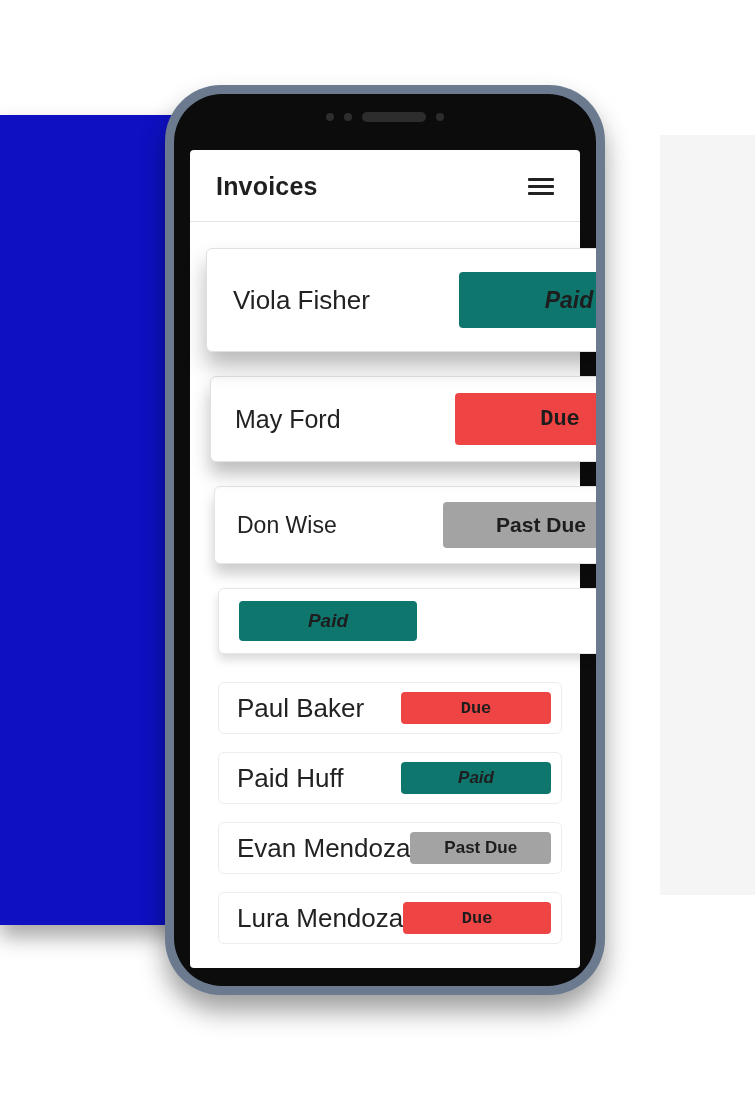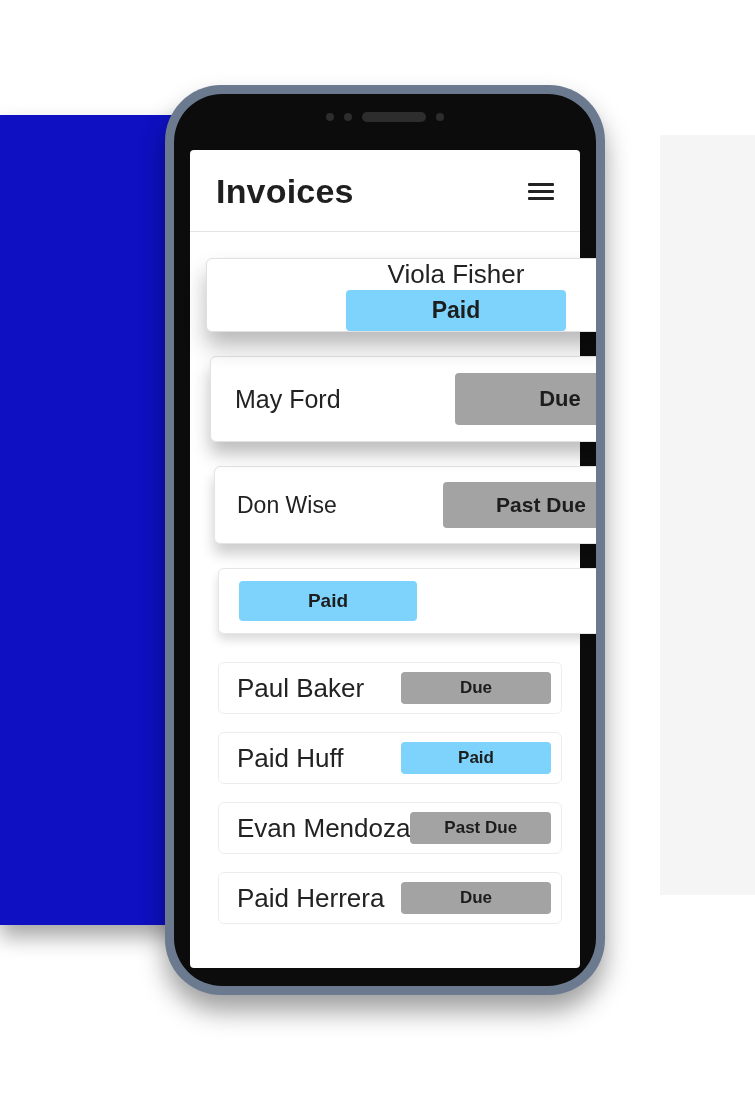--- a/index.html
+++ b/index.html
@@ -84,21 +84,21 @@
 
   
   .app-header {
     display: flex;
     align-items: center;
     justify-content: space-between;
     padding: 22px 26px 20px 26px;
     border-bottom: 1px solid #e4e4e4;
   }
   .app-title {
-    font-size: 34px;
+    font-size: 25px;
     font-weight: 800;
     color: #1f1f1f;
     letter-spacing: 0.2px;
   }
   .menu-icon {
     width: 26px;
     display: flex;
     flex-direction: column;
     gap: 4px;
     cursor: pointer;
@@ -122,28 +122,27 @@
     border-radius: 6px;
     display: flex;
     align-items: center;
     justify-content: space-between;
     box-sizing: border-box;
     cursor: pointer;
   }
 
   
   .size-1 { 
-    height: 74px;
+    height: 104px;
     margin: 0 0 24px 16px;
     width: 492px;
     padding: 0 18px 0 26px;
     border: 1.5px solid #e0e0e0;
     box-shadow: 0 14px 22px rgba(0,0,0,0.28);
     z-index: 40;
-    flex-direction: column;
   }
   .size-1 .name { font-size: 26px; }
   .size-1 .badge { height: 56px; width: 220px; font-size: 23px; }
 
   .size-2 {
     height: 86px;
     margin: 0 0 24px 20px;
     width: 472px;
     padding: 0 16px 0 24px;
     border: 1.5px solid #e2e2e2;
@@ -199,22 +198,22 @@
   }
 
   .badge {
     border-radius: 4px;
     display: flex;
     align-items: center;
     justify-content: center;
     font-weight: 700;
     color: #1d1d1d;
   }
-  .status-paid     { background: #7dd3fc; }
-  .status-due      { background: #a3a3a3; }
+  .status-paid     { background: #0f766e; font-style: italic; }
+  .status-due      { background: #ef4444; font-family: Liberation Mono, monospace; }
   .status-past-due { background: #a3a3a3; }
 
   
   .right-stripe {
     position: absolute;
     right: 0;
     top: 135px;
     width: 95px;
     height: 760px;
     background: #f5f5f5;
@@ -272,21 +271,21 @@
             </div>
             <div class="card size-flat">
               <div class="name">Paid Huff</div>
               <div class="badge status-paid">Paid</div>
             </div>
             <div class="card size-flat">
               <div class="name">Evan Mendoza</div>
               <div class="badge status-past-due">Past Due</div>
             </div>
             <div class="card size-flat">
-              <div class="name">Paid Herrera</div>
+              <div class="name">Lura Mendoza</div>
               <div class="badge status-due">Due</div>
             </div>
           </div>
 
       </div>
     </div>
   </div>
 </div>
 
 </body></html>

